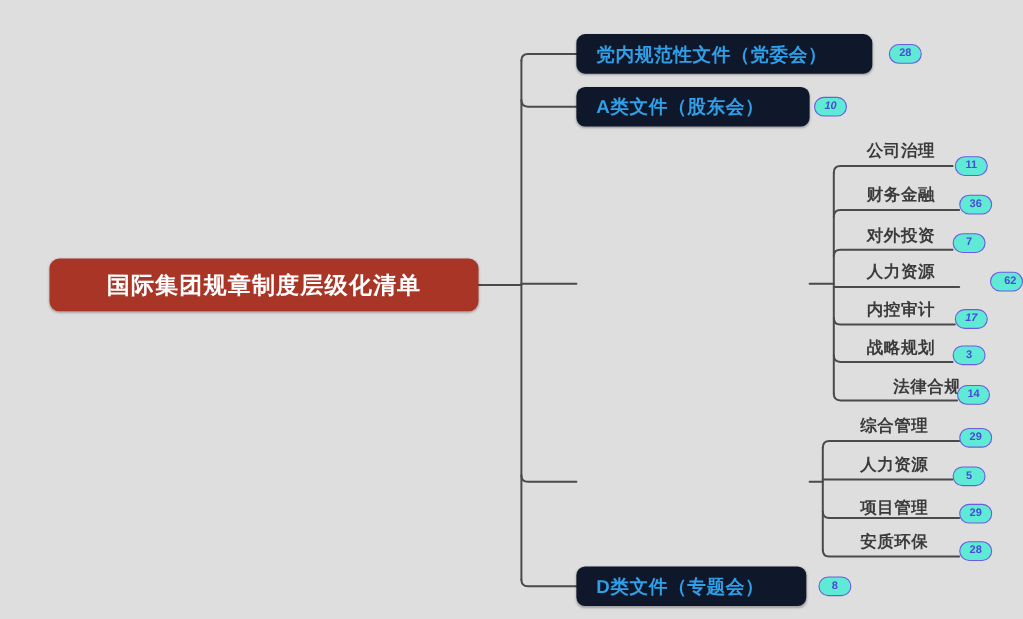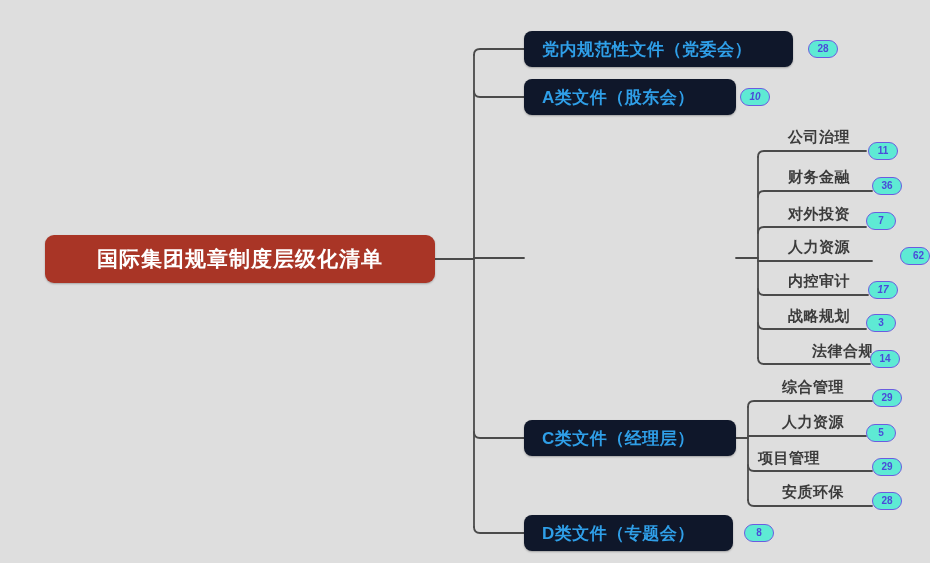--- a/index.html
+++ b/index.html
@@ -203,39 +203,36 @@
     <span class="badge-text">3</span>
   </div>
 
   <div class="leaf-node" style="left:788px; top:338px;margin-left:24px;">
     <span class="leaf-label">法律合规</span>
   </div>
   <div class="badge" style="left:870px; top:350px;">
     <span class="badge-text">14</span>
   </div>
 
-  <div class="branch-node" style="left:524px; top:420px; width:212px;">
-    <span class="branch-label">C类文件（经理层）</span>
-  </div>
 
   <div class="leaf-node" style="left:782px; top:374px;">
     <span class="leaf-label">综合管理</span>
   </div>
   <div class="badge" style="left:872px; top:389px;">
     <span class="badge-text">29</span>
   </div>
 
   <div class="leaf-node" style="left:782px; top:409px;">
     <span class="leaf-label">人力资源</span>
   </div>
   <div class="badge" style="left:866px; top:424px;">
     <span class="badge-text">5</span>
   </div>
 
-  <div class="leaf-node" style="left:758px; top:445px;">
+  <div class="leaf-node" style="left:782px; top:445px;align-items:flex-end;">
     <span class="leaf-label">项目管理</span>
   </div>
   <div class="badge" style="left:872px; top:458px;">
     <span class="badge-text">29</span>
   </div>
 
   <div class="leaf-node" style="left:782px; top:479px;">
     <span class="leaf-label">安质环保</span>
   </div>
   <div class="badge" style="left:872px; top:492px;">

